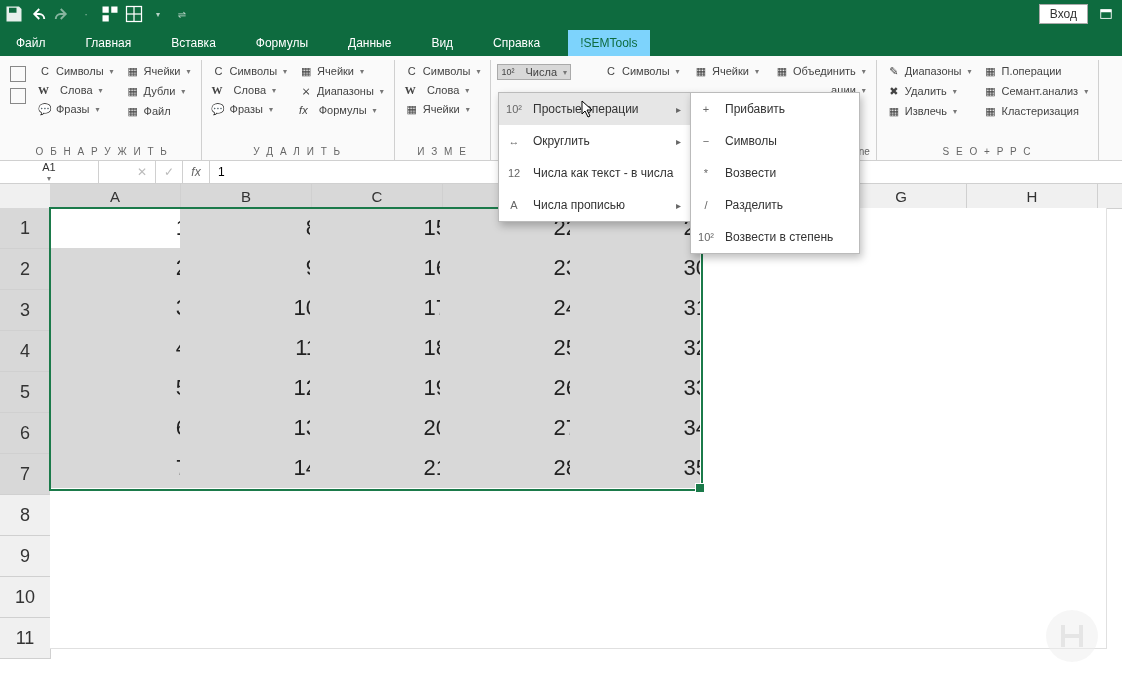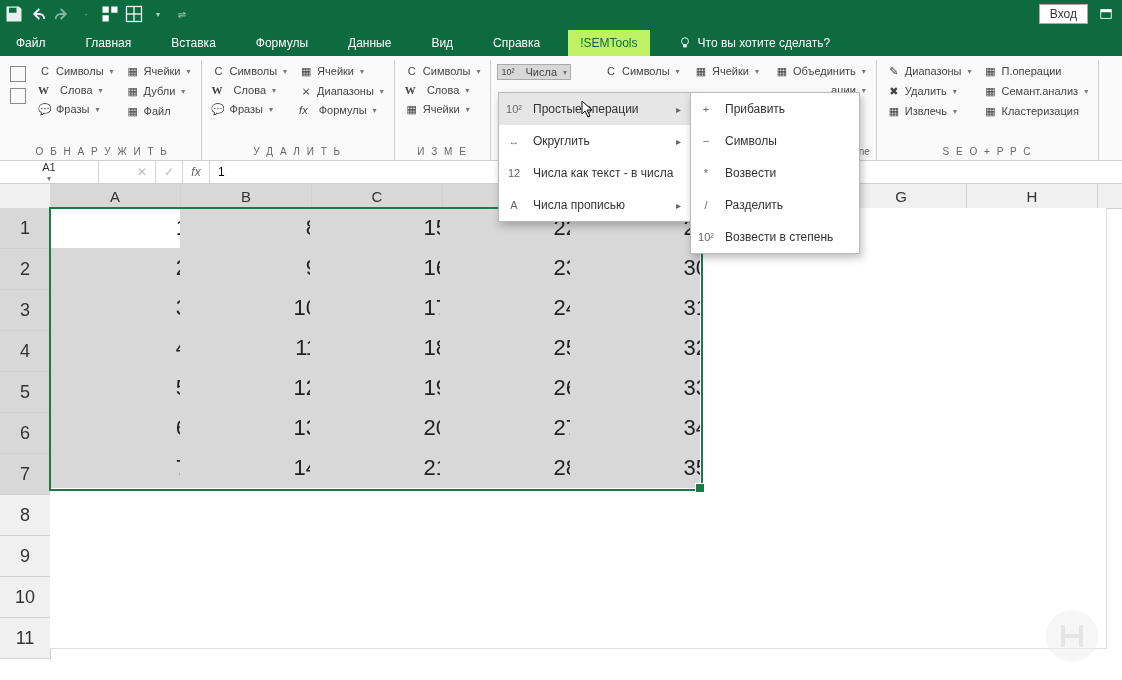--- a/index.html
+++ b/index.html
@@ -70,21 +70,21 @@
     padding:0 4px;
     gap:16px;
   }
   .tab {
     padding:6px 12px 6px;
     color:#fff;
     font-size:12px;
     cursor:default;
   }
   .tab.active {
-    background:#bef264;
+    background:#7dd3fc;
     color:var(--green-dark);
     font-weight:500;
   }
   .tell-me {
     display:flex;
     align-items:center;
     padding:6px 12px;
     color:#fff;
     gap:6px;
   }
@@ -353,27 +353,20 @@
 
 <div class="tabs">
   <div class="tab">Файл</div>
   <div class="tab">Главная</div>
   <div class="tab">Вставка</div>
   <div class="tab">Формулы</div>
   <div class="tab">Данные</div>
   <div class="tab">Вид</div>
   <div class="tab">Справка</div>
   <div class="tab active">!SEMTools</div>
-  <div class="tell-me">
-    <span class="bulb"><svg viewBox="0 0 16 16">
-          <circle cx="8" cy="6" r="4" fill="none" stroke="#fff"></circle>
-          <rect x="6" y="10" width="4" height="3" fill="#fff"></rect>
-        </svg></span>
-    <span>Что вы хотите сделать?</span>
-  </div>
 </div>
 
 <div class="ribbon">
 
   <div class="ribbon-group">
     <div class="ribbon-row">
       <div class="chk-col">
         <span class="chk"></span>
         <span class="chk"></span>
       </div>

